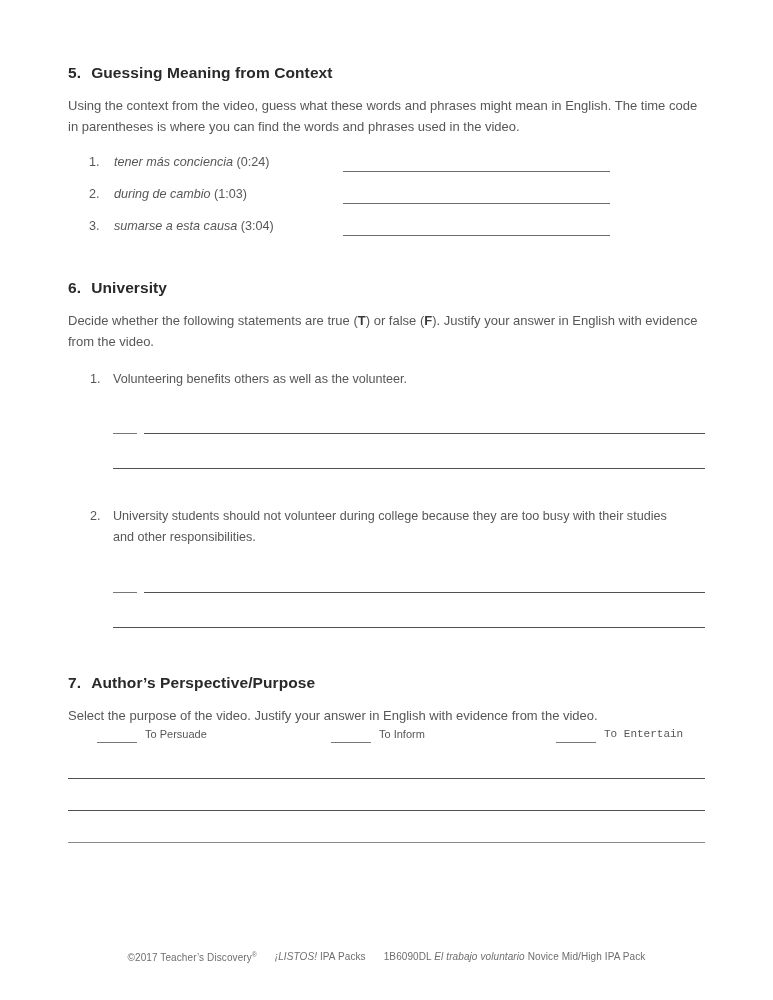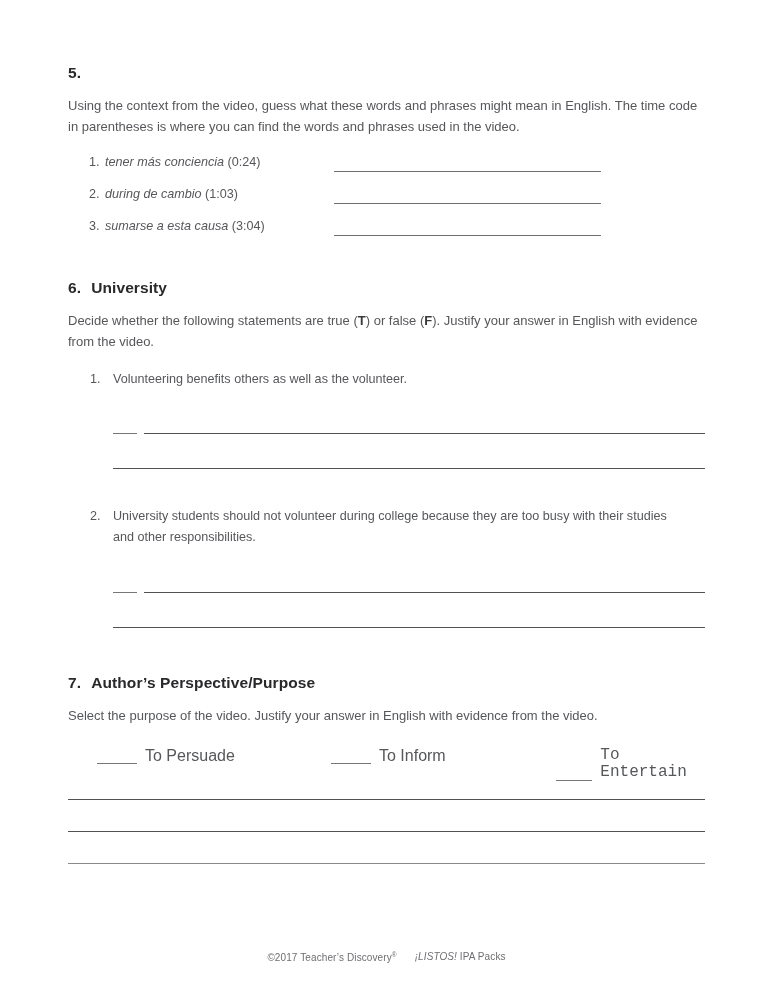--- a/index.html
+++ b/index.html
@@ -35,21 +35,21 @@
   .vocab-list { margin-top: 17px; }
   .vocab-row {
     display: flex;
     height: 17px;
     margin-left: 21px;
     margin-bottom: 15px;
     font-size: 12.6px;
     line-height: 17px;
   }
   .vocab-num { width: 16px; }
-  .vocab-phrase-wrap { width: 214px; white-space: nowrap; }
+  .vocab-phrase-wrap { width: 214px; margin-left: 9px; white-space: nowrap; }
   .vocab-phrase { font-style: italic; }
   .vocab-blank {
     width: 267px;
     margin-left: 15px;
     border-bottom: 1px solid #6e6e6e;
     height: 17px;
   }
 
   
   .statement-row {
@@ -67,22 +67,21 @@
     border-bottom: 1px solid #77777a;
     margin-right: 7px;
   }
   .just-line { flex: 1; height: 12px; border-bottom: 1px solid #515154; }
   .just-line2 { margin-left: 45px; height: 17px; border-bottom: 1px solid #515154; }
 
   
   .options-row {
     position: relative;
     height: 18px;
-    margin-top: 21px;
-    font-size: 16px;
+    font-size: 11px;
     line-height: 17px;
   }
   .option { position: absolute; top: 0; display: flex; align-items: flex-end; }
   .option-blank {
     width: 40px; height: 15px;
     border-bottom: 1px solid #77777a;
     margin-right: 8px;
   }
   .opt-1 { left: 29px; }
   .opt-2 { left: 263px; text-align: center; }
@@ -115,20 +114,21 @@
   .s7 { margin-top: 46px; }
 </style>
 </head>
 <body>
 
 <div class="page">
 
   <div>
     <div class="section-heading">
       <span>5.</span>
+      <span>Guessing Meaning from Context</span>
     </div>
     <div class="intro">Using the context from the video, guess what these words and phrases might mean in English. The time code in parentheses is where you can find the words and phrases used in the video.</div>
 
     <div class="vocab-list">
       <div class="vocab-row">
         <span class="vocab-num">1.</span>
         <span class="vocab-phrase-wrap"><span class="vocab-phrase">tener más conciencia</span><span> (0:24)</span></span>
         <span class="vocab-blank"></span>
       </div>
       <div class="vocab-row">
@@ -201,15 +201,16 @@
     </div>
 
     <div class="response-line first"></div>
     <div class="response-line"></div>
     <div class="response-line light"></div>
   </div>
 
   <div class="footer">
     <span><span>©2017 Teacher’s Discovery</span><span class="reg">®</span></span>
     <span><i>¡LISTOS!</i><span> IPA Packs</span></span>
+    <span><span>1B6090DL </span><i>El trabajo voluntario</i><span> Novice Mid/High IPA Pack</span></span>
   </div>
 
 </div>
 
 </body></html>

